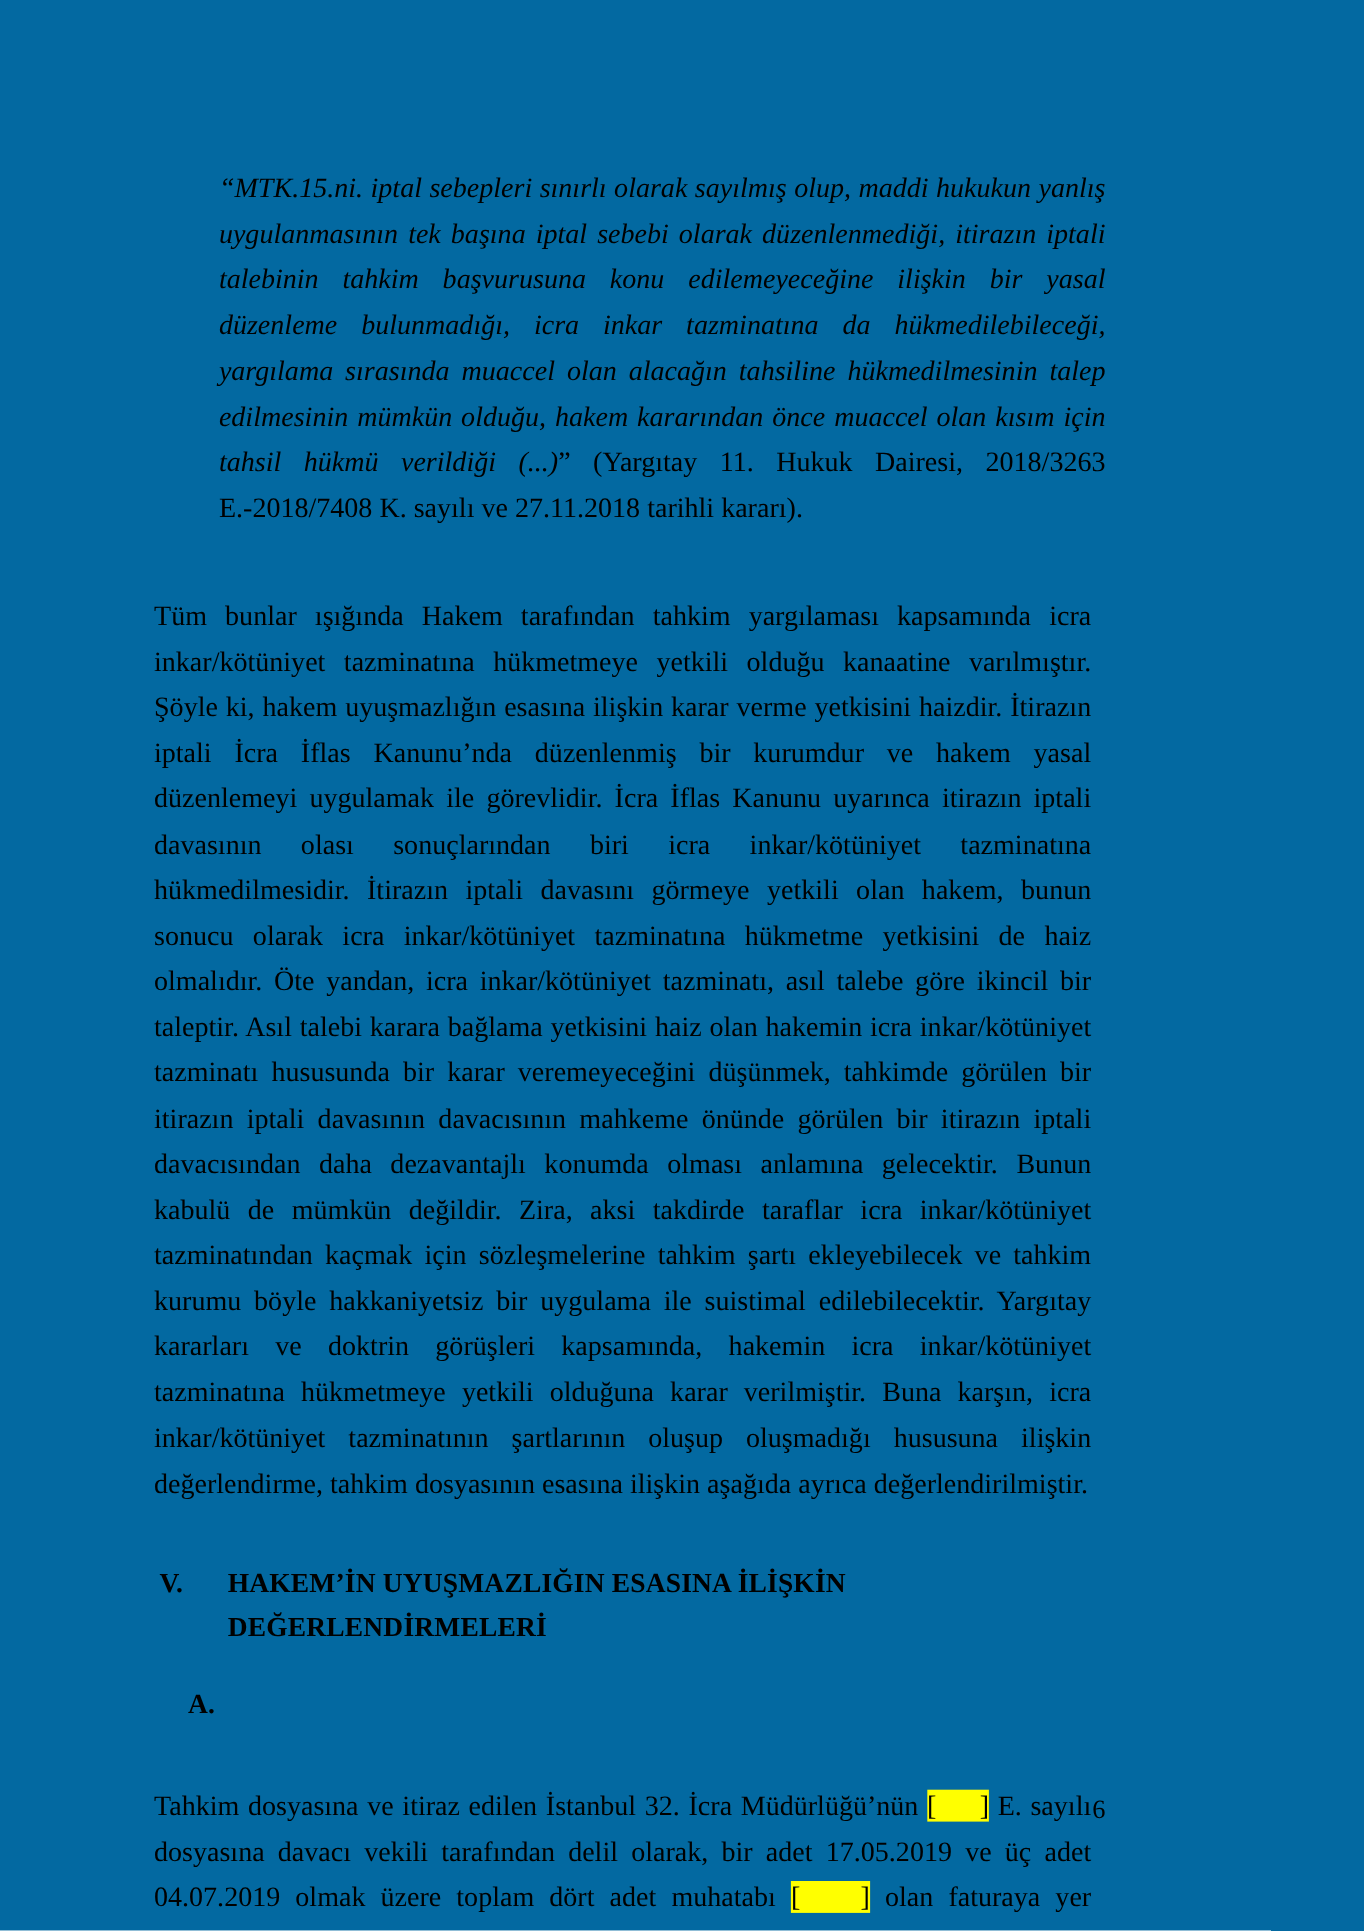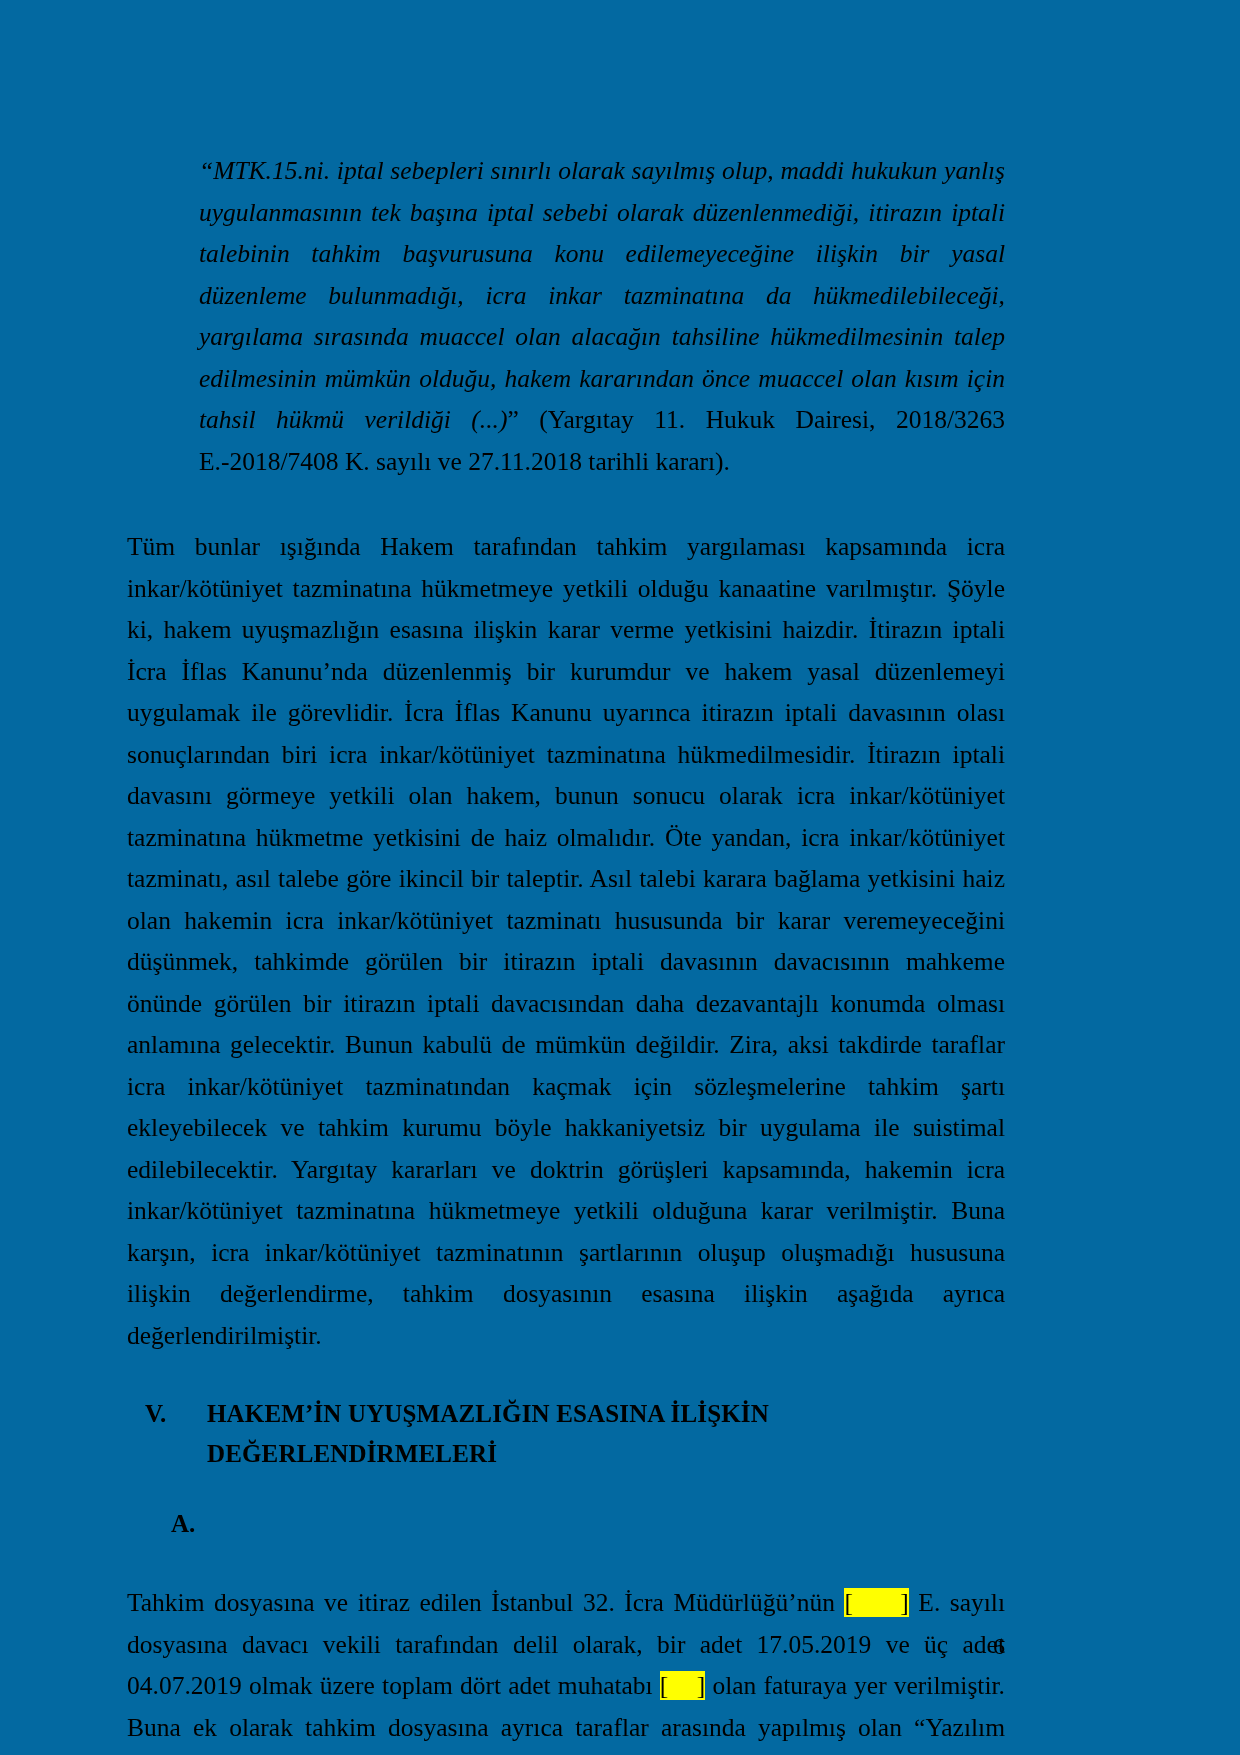--- a/index.html
+++ b/index.html
@@ -35,21 +35,21 @@
     line-height: 41.5px;
     text-align: justify;
     text-justify: inter-word;
   }
   .blockquote .cite {
     font-style: normal;
   }
 
   
   .para {
-    margin: 0;
+    margin: 13px;
     font-size: 25.5px;
     line-height: 41.5px;
     text-align: justify;
     text-justify: inter-word;
   }
   .gap-lg { height: 44px; }
   .gap-md { height: 38px; }
   .gap-sm { height: 30px; }
 
   

